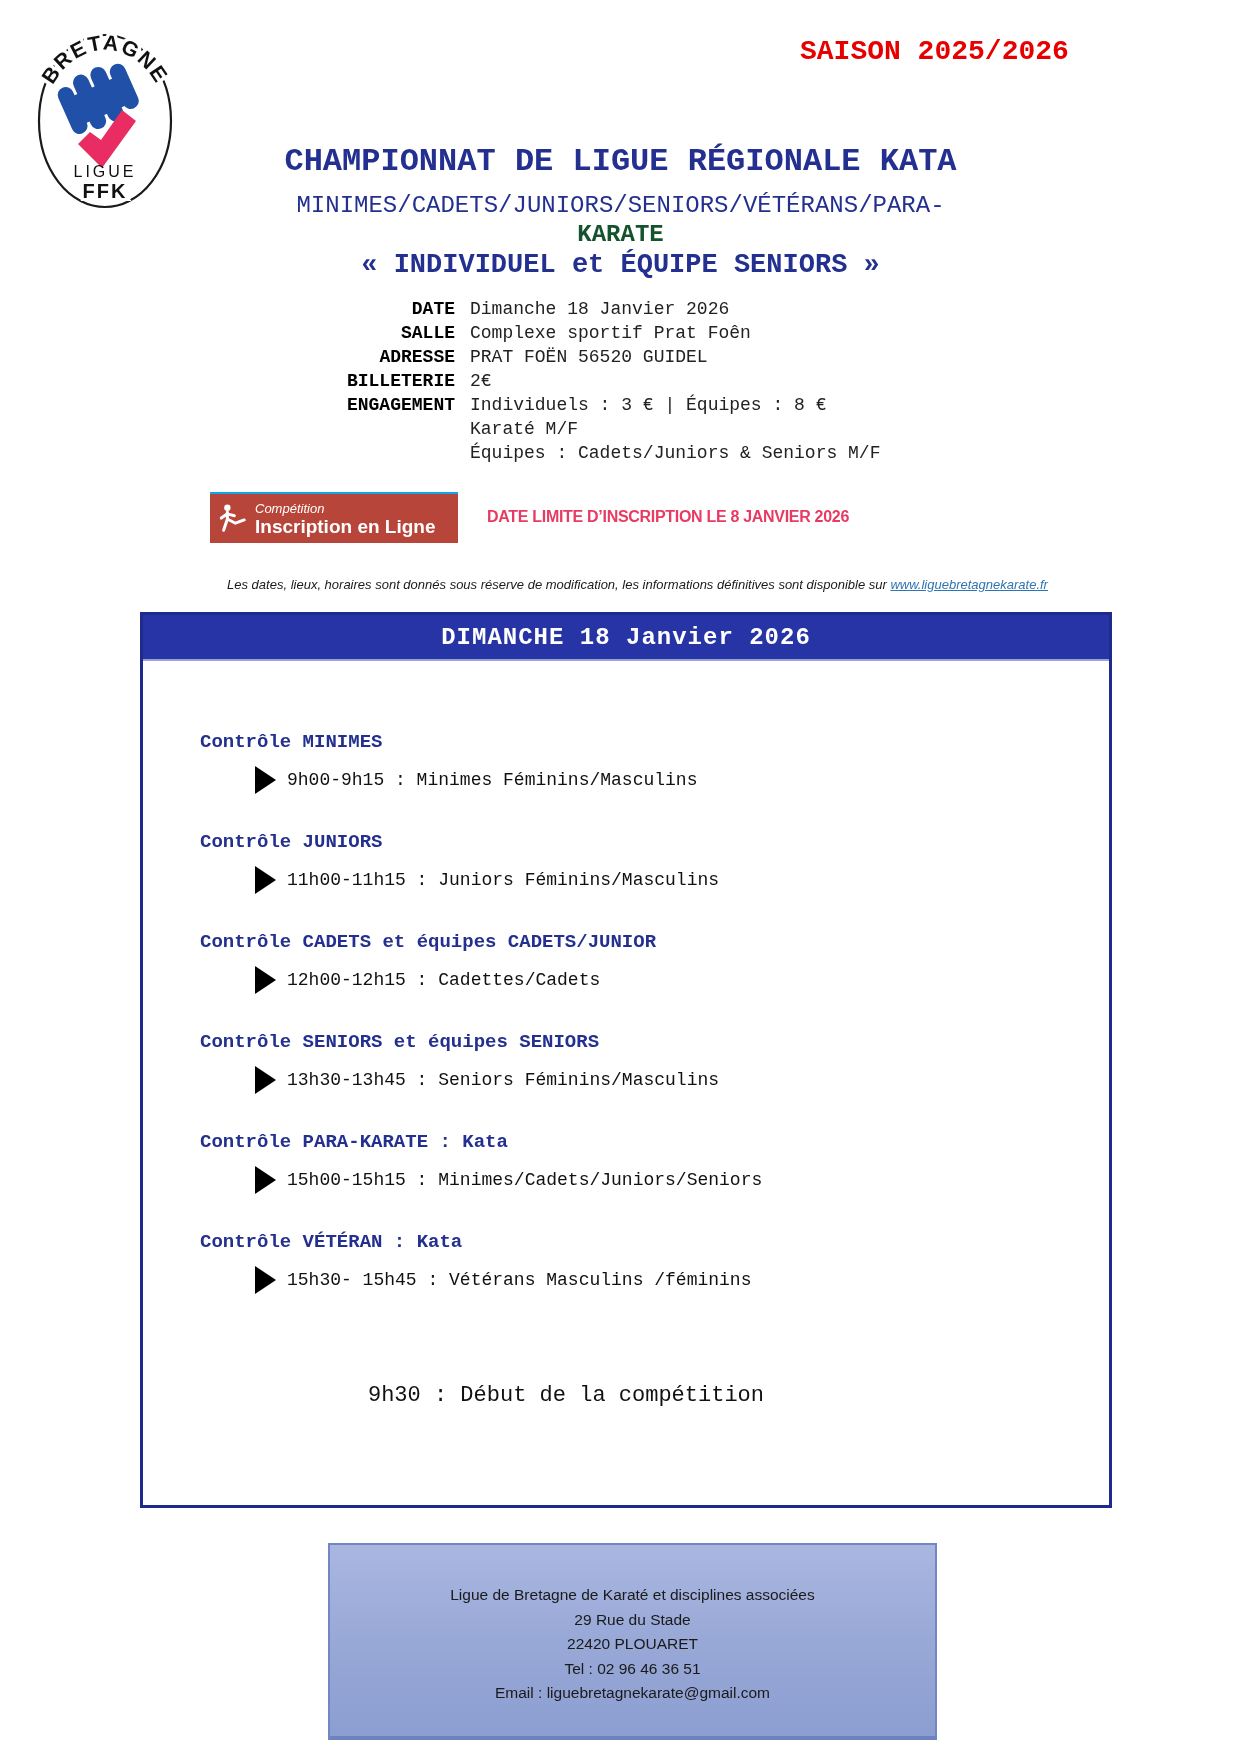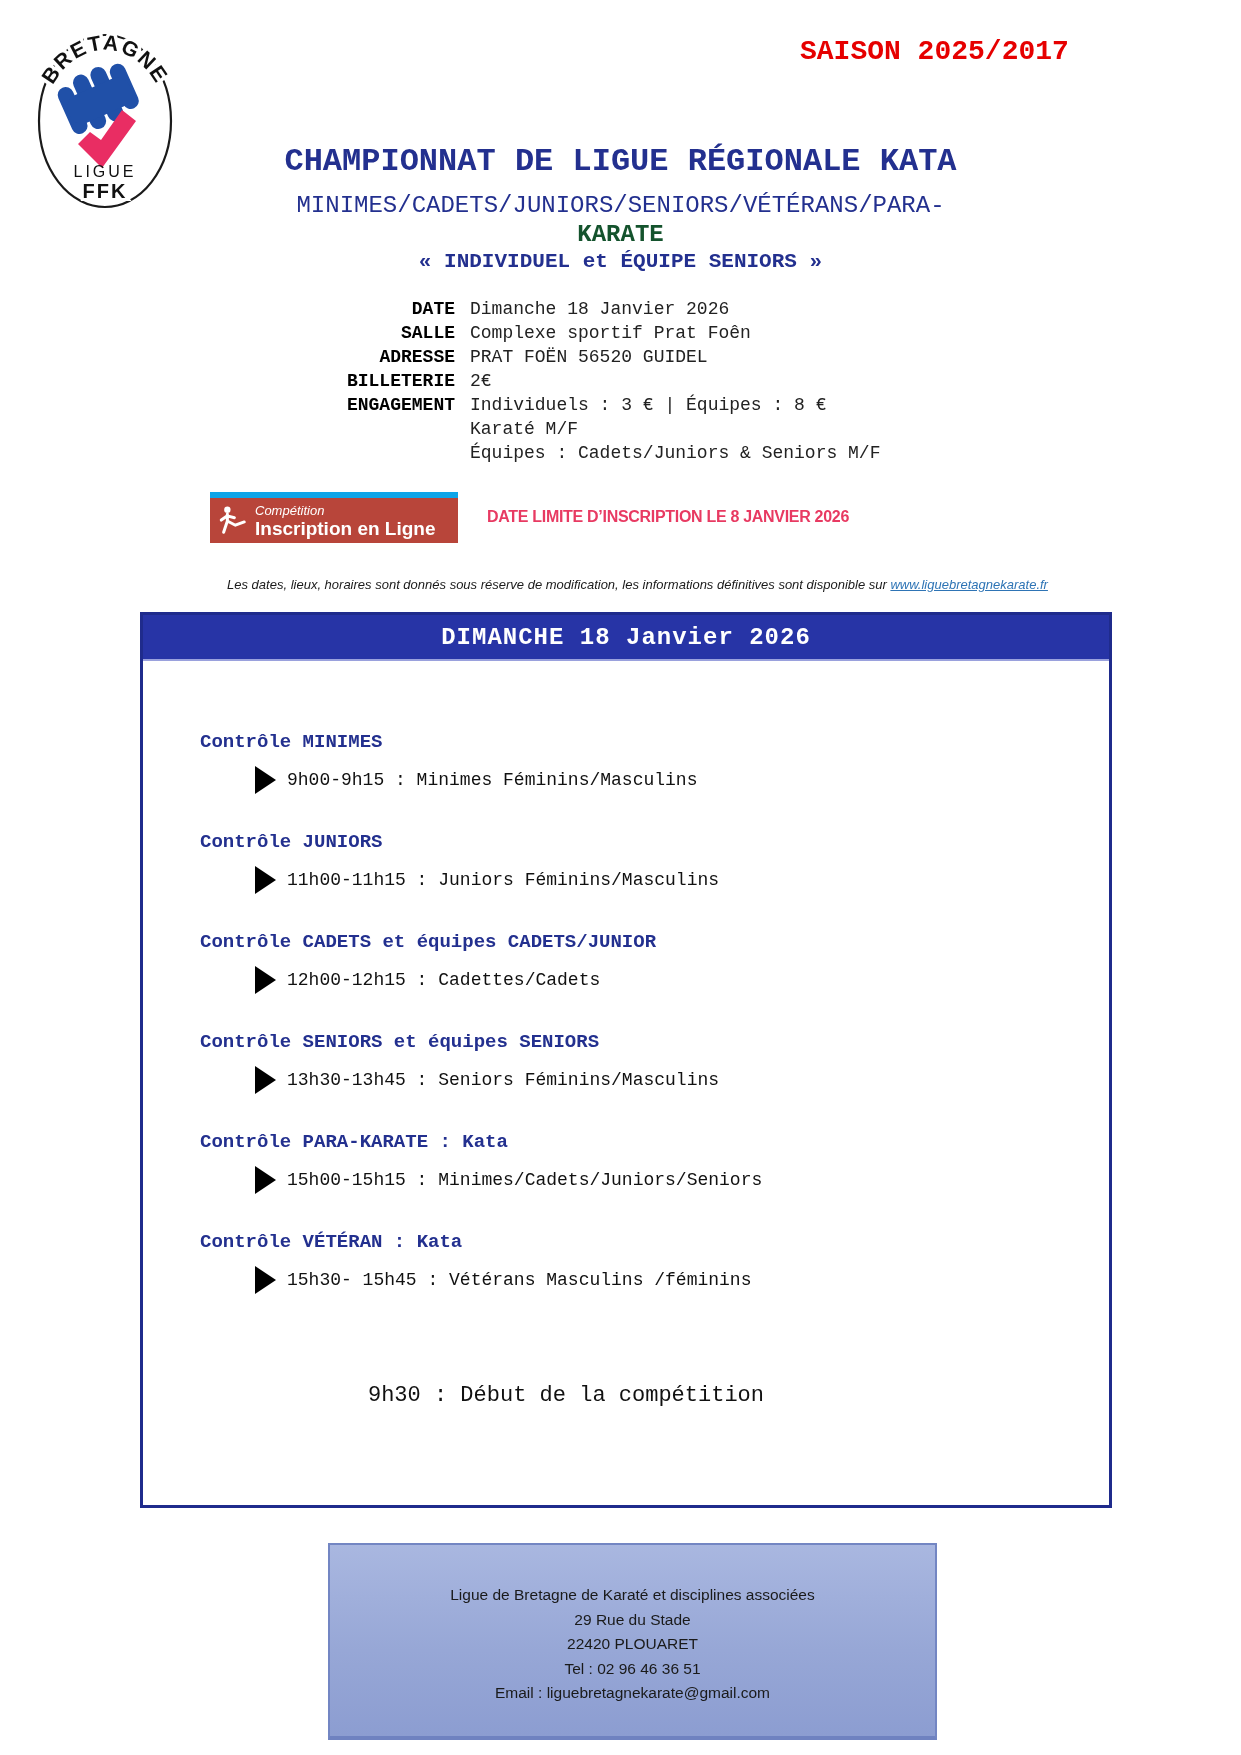--- a/index.html
+++ b/index.html
@@ -17,33 +17,33 @@
     position:absolute; left:800px; top:36px;
     font-family:"Liberation Mono", monospace; font-weight:bold;
     font-size:28px; color:#E60000; white-space:nowrap;
   }
 
   
   .center-line { position:absolute; left:0; width:1241px; text-align:center; white-space:nowrap; }
   #title   { top:143px; font-family:"Liberation Mono", monospace; font-weight:bold; font-size:32px; color:#23308F; }
   #subtitle1 { top:192px; font-family:"Liberation Mono", monospace; font-weight:normal; font-size:24px; color:#23308F; }
   #subtitle2 { top:221px; font-family:"Liberation Mono", monospace; font-weight:bold; font-size:24px; color:#14532d; }
-  #subtitle3 { top:250px; font-family:"Liberation Mono", monospace; font-weight:bold; font-size:21px; color:#23308F;text-align:center; }
+  #subtitle3 { top:250px; font-family:"Liberation Mono", monospace; font-weight:bold; font-size:27px; color:#23308F;text-align:center; }
 
   
   #details { position:absolute; left:0; top:299px; width:1026px;
              font-family:"Liberation Mono", monospace; font-size:18px; }
   .drow { display:flex; height:24px; align-items:baseline; }
   .dlabel { width:455px; text-align:right; font-weight:bold; color:#000; white-space:pre; }
   .dvalue { margin-left:15px; color:#222; white-space:pre; }
 
   
   #regbutton {
     position:absolute; left:210px; top:492px; width:248px; height:51px;
-    background:#B8453A; border-top:6px solid #0ea5e9;
+    background:#B8453A; border-top:2px solid #0ea5e9;
     display:flex; align-items:center; padding:2px 8px 2px 8px; gap:7px; cursor:pointer;
   }
   #regbutton .btext { color:#fff; line-height:1.05; text-align:left; }
   #regbutton .b1 { font-size:13px; font-style:italic; }
   #regbutton .b2 { font-size:19px; font-weight:bold; white-space:nowrap; }
   #deadline {
     position:absolute; left:487px; top:508px;
     font-size:16px; font-weight:700; letter-spacing:-0.3px;
     color:#E83A62; white-space:nowrap;
   }
@@ -112,21 +112,21 @@
       <rect x="74" y="45" width="16" height="58" rx="8" fill="#2050A8"></rect>
       <rect x="93" y="50" width="16" height="48" rx="8" fill="#2050A8"></rect>
       <rect x="40" y="62" width="66" height="30" rx="12" fill="#2050A8"></rect>
     </g>
     <path d="M 48 122 L 72 146 L 106 99 L 92 88 L 71 118 L 60 110 Z" fill="#E92D63"></path>
     <text x="75" y="155" text-anchor="middle" font-family="Liberation Sans, sans-serif" font-size="16" letter-spacing="3" fill="#111">LIGUE</text>
     <text x="75" y="176" text-anchor="middle" font-family="Liberation Sans, sans-serif" font-weight="bold" font-size="20" letter-spacing="2" fill="#111" style="paint-order:stroke; stroke:#ffffff; stroke-width:6;">FFK</text>
   </svg>
 </div>
 
-<div id="season">SAISON 2025/2017</div>
+<div id="season">SAISON 2025/2026</div>
 
 <div id="title" class="center-line">CHAMPIONNAT DE LIGUE RÉGIONALE KATA</div>
 <div id="subtitle1" class="center-line">MINIMES/CADETS/JUNIORS/SENIORS/VÉTÉRANS/PARA-</div>
 <div id="subtitle2" class="center-line">KARATE</div>
 <div id="subtitle3" class="center-line">« INDIVIDUEL et ÉQUIPE SENIORS »</div>
 
 <div id="details">
   <div class="drow">
     <span class="dlabel">DATE</span>
     <span class="dvalue">Dimanche 18 Janvier 2026</span>

